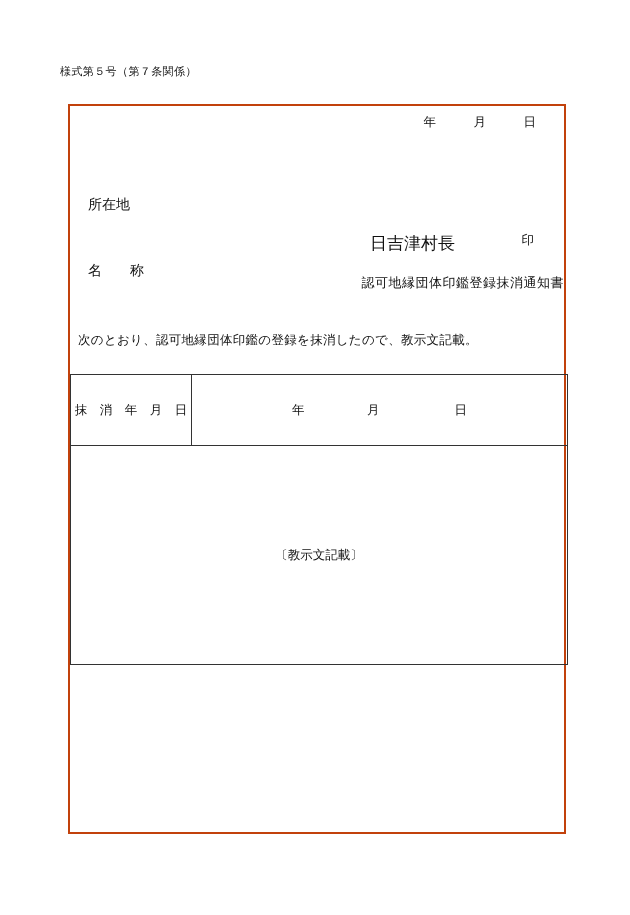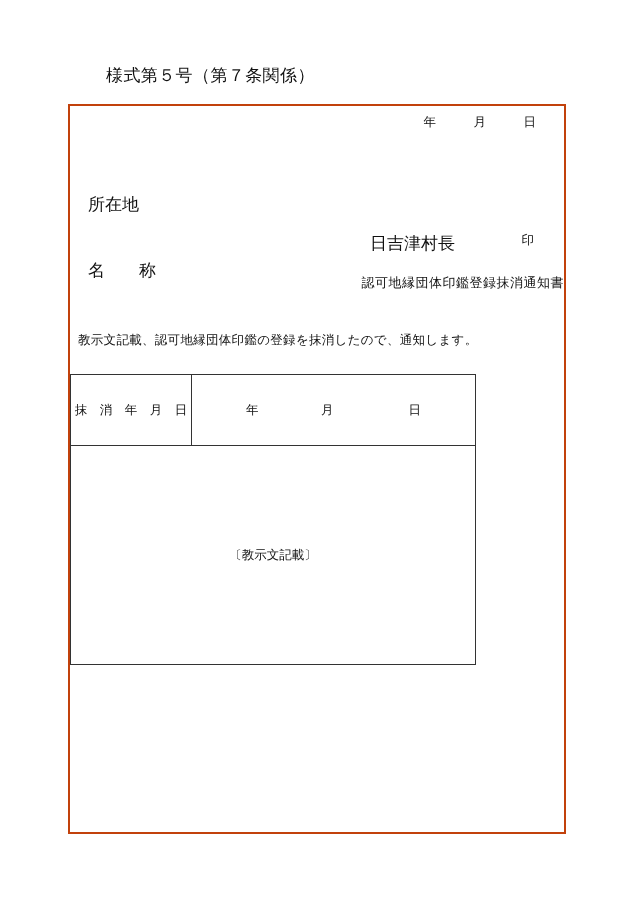--- a/index.html
+++ b/index.html
@@ -17,24 +17,23 @@
   }
   .page {
     position: absolute;
     inset: 0;
     background: #ffffff;
   }
   .form-no {
     position: absolute;
     left: 60px;
     top: 64px;
-    font-size: 17px;
+    font-size: 11px;
     letter-spacing: 0.4px;
     white-space: nowrap;
-    margin-left: 46px;
   }
   .frame {
     position: absolute;
     left: 68px;
     top: 104px;
     width: 498px;
     height: 730px;
     border: 2px solid #c2410c;
     box-sizing: border-box;
   }
@@ -46,21 +45,21 @@
     text-align: right;
     padding-right: 28px;
     box-sizing: border-box;
     font-size: 12.5px;
     white-space: pre;
   }
   .addr-block {
     position: absolute;
     left: 18px;
     top: 44px;
-    font-size: 17px;
+    font-size: 14px;
     line-height: 22px;
     white-space: pre;
   }
   .addr-row {
     white-space: pre;
   }
   .mayor-line {
     position: absolute;
     left: 0;
     top: 126px;
@@ -91,21 +90,21 @@
     top: 226px;
     font-size: 12.5px;
     letter-spacing: 0.3px;
     white-space: nowrap;
   }
   
   .tbl {
     position: absolute;
     left: 0;
     top: 268px;
-    width: 406px;
+    width: 498px;
     border-collapse: collapse;
     table-layout: fixed;
   }
   .tbl td {
     border: 1px solid #333333;
     font-size: 12.5px;
     vertical-align: middle;
     padding: 0;
   }
   .tbl td.label {
@@ -141,21 +140,21 @@
     <div class="addr-block">
       <div class="addr-row">所在地</div>
       <div class="addr-row">名　　称</div>
     </div>
 
     <div class="mayor-line">日吉津村長</div>
     <div class="mayor-seal">印</div>
 
     <div class="doc-title">認可地縁団体印鑑登録抹消通知書</div>
 
-    <div class="lead-text">教示文記載、認可地縁団体印鑑の登録を抹消したので、通知します。</div>
+    <div class="lead-text">次のとおり、認可地縁団体印鑑の登録を抹消したので、教示文記載。</div>
 
     <table class="tbl">
       <tbody>
           <tr class="row-date">
         <td class="label">抹　消　年　月　日</td>
         <td class="date-fields">年　　　　　月　　　　　　日</td>
       </tr>
       <tr class="row-notice">
         <td class="notice-cell" colspan="2">〔教示文記載〕</td>
       </tr>

